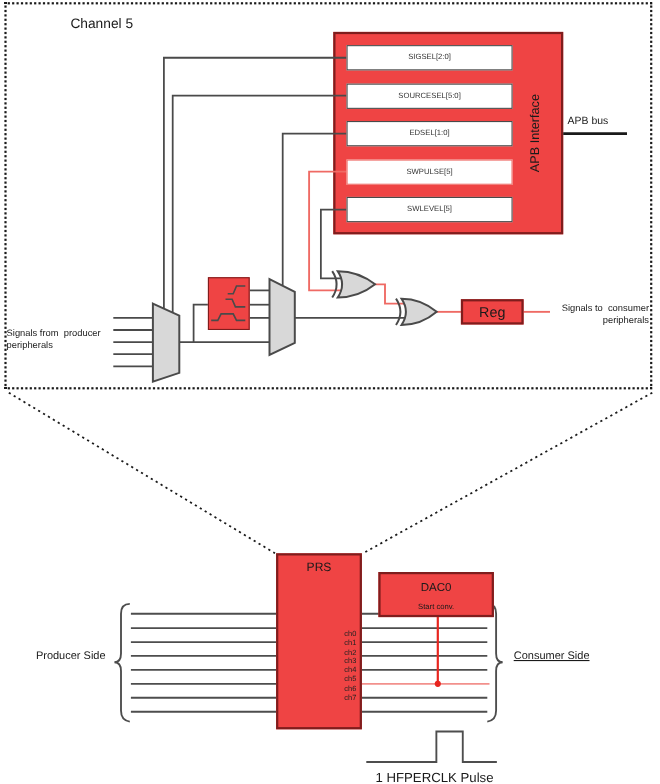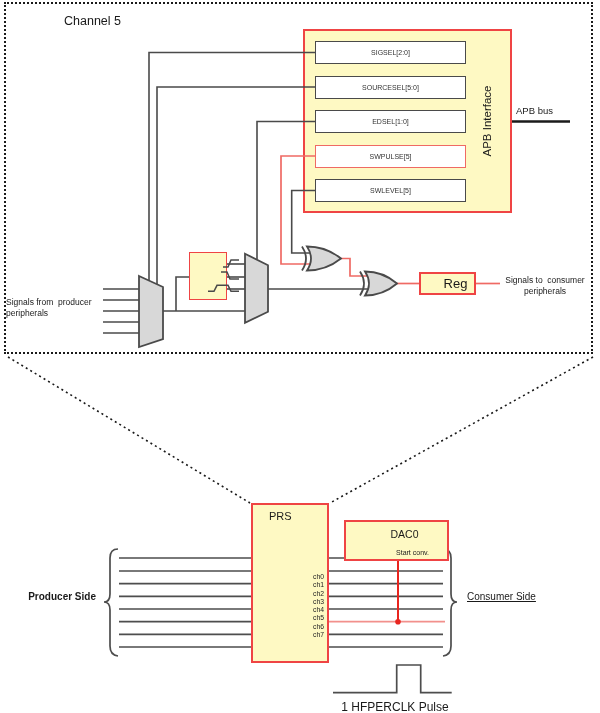--- a/index.html
+++ b/index.html
@@ -2,43 +2,43 @@
 <html><head>
 <meta charset="utf-8">
 <style>
   html,body{margin:0;padding:0;background:#fff;}
   .canvas{position:relative;width:600px;height:713px;background:#fff;overflow:hidden;
           font-family:"Liberation Sans",sans-serif;color:#1a1a1a;}
   .abs{position:absolute;}
   .dashedbox{left:4px;top:2px;width:589px;height:352px;border:2px dotted #1a1a1a;
              box-sizing:border-box;z-index:0;}
   .svglayer{left:0;top:0;z-index:2;}
-  .box{position:absolute;box-sizing:border-box;background:#fef9c3;border:2px solid #ef4444;z-index:3;padding-left:16px;}
+  .box{position:absolute;box-sizing:border-box;background:#ef4444;border:2px solid #7f1d1d;z-index:3;}
   .whitebox{position:absolute;box-sizing:border-box;background:#fff;border:1.5px solid #4a4a4a;z-index:4;
             display:flex;align-items:center;justify-content:center;font-size:7px;color:#333;}
   .redborder{border-color:#ef6a64;}
   .lbl{position:absolute;z-index:5;}
   .title{left:64px;top:14px;font-size:12.5px;}
   .apbbox{left:303px;top:29px;width:209px;height:184px;z-index:1;}
   .apbif{left:487px;top:121px;transform:translate(-50%,-50%) rotate(-90deg);
          font-size:11.5px;white-space:nowrap;}
   .apbbus{left:516px;top:105px;font-size:9.5px;text-align:center;}
   .regbox{left:419px;top:272px;width:57px;height:23px;display:flex;align-items:center;
           justify-content:center;font-size:13px;z-index:3;}
   .sigfrom{left:6px;top:297px;width:91px;text-align:left;font-size:8.5px;line-height:1.32;}
-  .sigto{left:500px;top:275px;width:90px;text-align:center;font-size:8.5px;line-height:1.32;}
+  .sigto{left:500px;top:275px;width:90px;text-align:right;font-size:8.5px;line-height:1.32;}
   .detbox{left:189px;top:252px;width:38px;height:48px;border-width:1.5px;z-index:3;}
   .prs{left:251px;top:503px;width:78px;height:160px;z-index:3;}
-  .prslbl{width:100%;text-align:left;padding-top:5px;font-size:11px;}
+  .prslbl{width:100%;text-align:center;padding-top:5px;font-size:11px;}
   .chcol{position:absolute;right:3px;top:68px;width:40px;text-align:right;z-index:4;}
   .chcol div{font-size:6.8px;line-height:8.3px;color:#222;}
   .dac{left:344px;top:520px;width:105px;height:41px;z-index:3;}
   .daclbl{width:100%;text-align:center;padding-top:6px;font-size:10.5px;}
   .dacsub{position:absolute;bottom:3px;width:100%;text-align:center;font-size:7px;}
-  .prod{left:10px;top:591px;width:86px;text-align:right;font-size:10px;font-weight:bold;}
+  .prod{left:10px;top:591px;width:86px;text-align:right;font-size:10px;}
   .cons{left:467px;top:591px;font-size:10px;white-space:nowrap;text-decoration:underline;}
   .pulselbl{left:328px;top:700px;width:134px;text-align:center;font-size:12px;}
   .pre{white-space:pre;}
 </style>
 </head>
 <body>
 
 <div class="canvas">
 
   <div class="abs dashedbox"></div>

